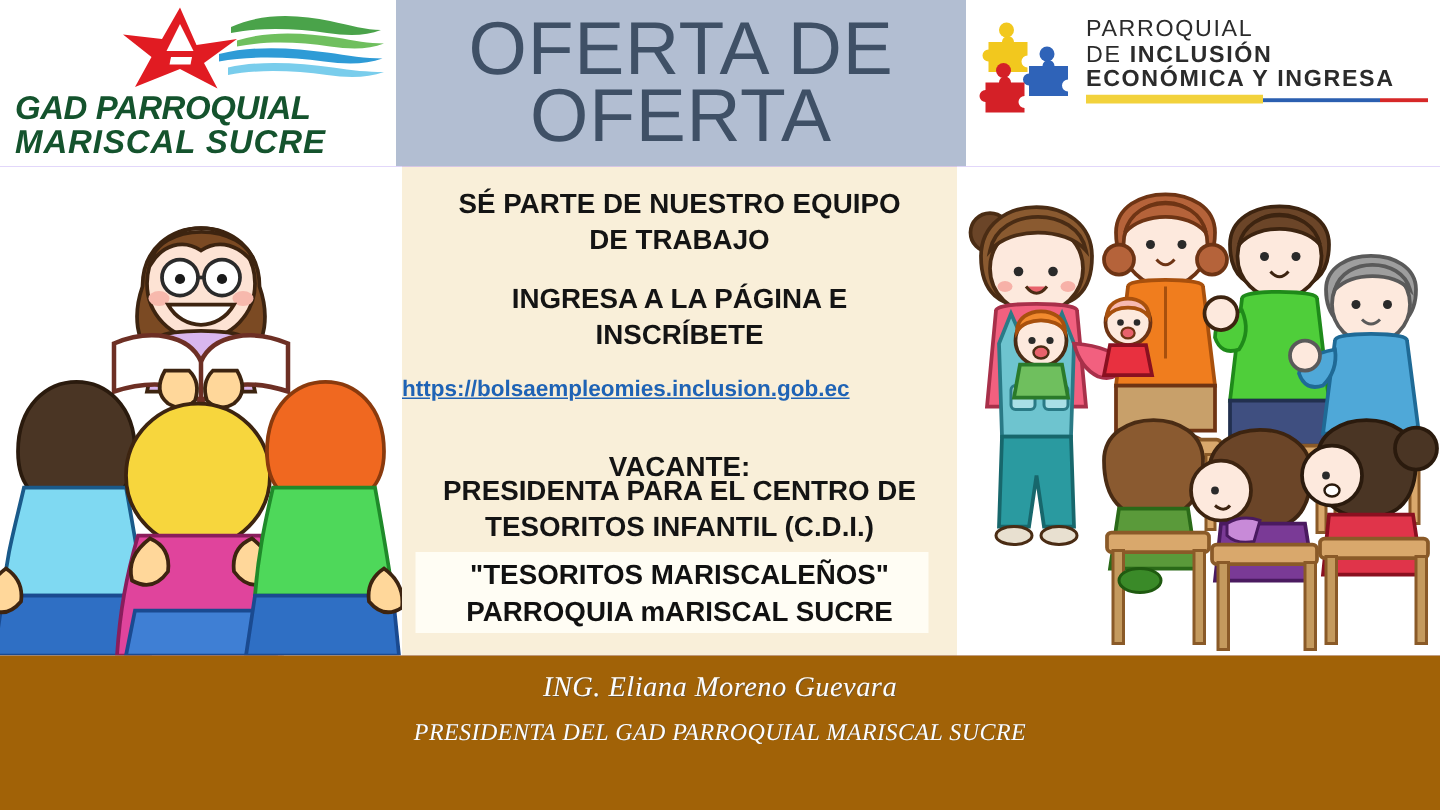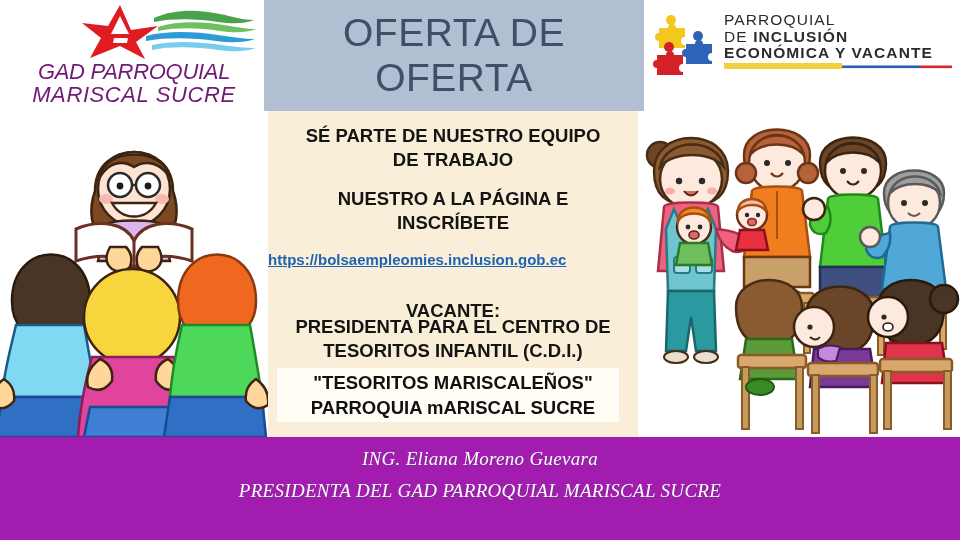--- a/index.html
+++ b/index.html
@@ -46,44 +46,44 @@
   }
   #gad-emblem {
     position: absolute;
     left: 62px; top: 2px;
     width: 190px; height: 56px;
   }
   #gad-name {
     position: absolute;
     left: 4px; top: 58px;
     width: 248px;
-    text-align: center;
-    color: #701a75;
-    font-family: "Liberation Sans", sans-serif;
-    font-weight: normal;
+    text-align: left;
+    color: #14532d;
+    font-family: "Liberation Sans", sans-serif;
+    font-weight: bold;
     font-style: italic;
     font-size: 22px;
     line-height: 23px;
     letter-spacing: -0.3px;
     white-space: nowrap;
   }
   #gad-name .l2 { letter-spacing: 0.6px; }
 
   
   #poster-title {
     position: absolute;
     left: 268px; top: 1px;
     width: 372px; height: 108px;
     display: flex;
     align-items: center;
     justify-content: center;
     text-align: center;
     color: #3f5066;
     font-family: "Liberation Sans", sans-serif;
-    font-size: 39px;
+    font-size: 50px;
     line-height: 45px;
     letter-spacing: 0.5px;
   }
 
   
   #mies-logo {
     position: absolute;
     left: 652px; top: 8px;
     width: 302px; height: 76px;
   }
@@ -182,34 +182,34 @@
     font-weight: bold;
     font-size: 18.5px;
     line-height: 25px;
   }
 
   
   #footer-band {
     position: absolute;
     left: 0; top: 437px;
     width: 960px; height: 103px;
-    background: #a21caf;
+    background: #a16207;
     text-decoration: underline;
   }
   .footer-line {
     position: absolute;
     width: 960px;
     text-align: center;
     color: #fdfdfd;
     font-family: "Liberation Serif", serif;
     font-style: italic;
     text-shadow: 0.5px 0.5px 0 rgba(60,75,100,0.5);
   }
   #footer-name { top: 11px; font-size: 19px; letter-spacing: 0.3px; }
-  #footer-role { top: 43px; font-size: 19px; letter-spacing: 0.3px; }
+  #footer-role { top: 43px; font-size: 16px; letter-spacing: 0.3px; }
 </style>
 </head>
 <body>
 
 <div id="poster">
 
   <div id="header-band">
     <div id="header-logo-left-bg"></div>
     <div id="header-logo-right-bg"></div>
 
@@ -250,21 +250,21 @@
         </g>
 
         <g fill="#d42027">
           <circle cx="17" cy="33" r="5"></circle>
           <path d="M5 41 h9 a4 4 0 0 1 8 0 h9 v9 a4 4 0 0 0 0 8 v3 h-26 v-7 a4 4 0 0 1 0 -8 Z"></path>
         </g>
       </svg>
       <div id="mies-text">
         <div class="thin">PARROQUIAL</div>
         <div><span class="thin">DE </span><span class="bold">INCLUSIÓN</span></div>
-        <div class="bold">ECONÓMICA Y VACANTE</div>
+        <div class="bold">ECONÓMICA Y INGRESA</div>
       </div>
       <svg id="mies-flagbar" viewBox="0 0 228 9" preserveAspectRatio="none">
         <rect x="0" y="0" width="118" height="6" fill="#f2d23c"></rect>
         <rect x="118" y="2.5" width="78" height="2.6" fill="#2b5fb0"></rect>
         <rect x="196" y="2.5" width="32" height="2.6" fill="#d62828"></rect>
       </svg>
     </div>
   </div>
 
   <div id="main-area">
@@ -316,21 +316,21 @@
       
     </div>
 
     <div id="center-panel">
       <div class="copy-line" id="copy-equipo">
         <div>SÉ PARTE DE NUESTRO EQUIPO</div>
         <div>DE TRABAJO</div>
       </div>
 
       <div class="copy-line" id="copy-ingresa">
-        <div>NUESTRO A LA PÁGINA E</div>
+        <div>INGRESA A LA PÁGINA E</div>
         <div>INSCRÍBETE</div>
       </div>
 
       <div id="copy-url">https://bolsaempleomies.inclusion.gob.ec</div>
 
       <div class="copy-line" id="copy-vacante">VACANTE:</div>
 
       <div class="copy-line" id="copy-puesto">
         <div>PRESIDENTA PARA EL CENTRO DE</div>
         <div>TESORITOS INFANTIL (C.D.I.)</div>

